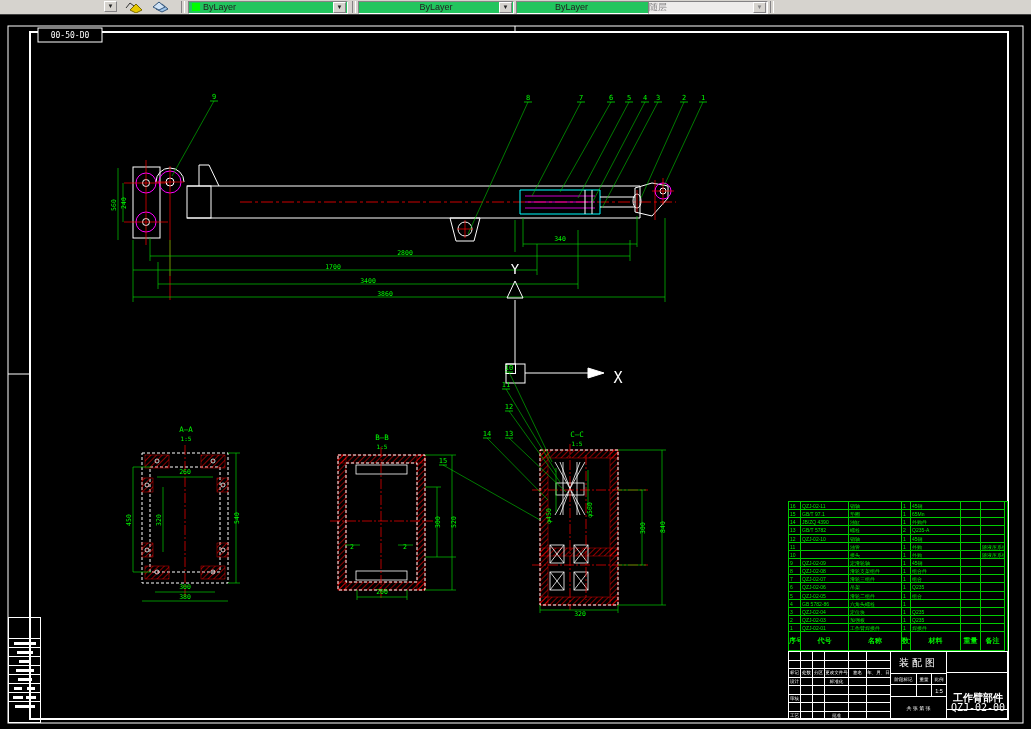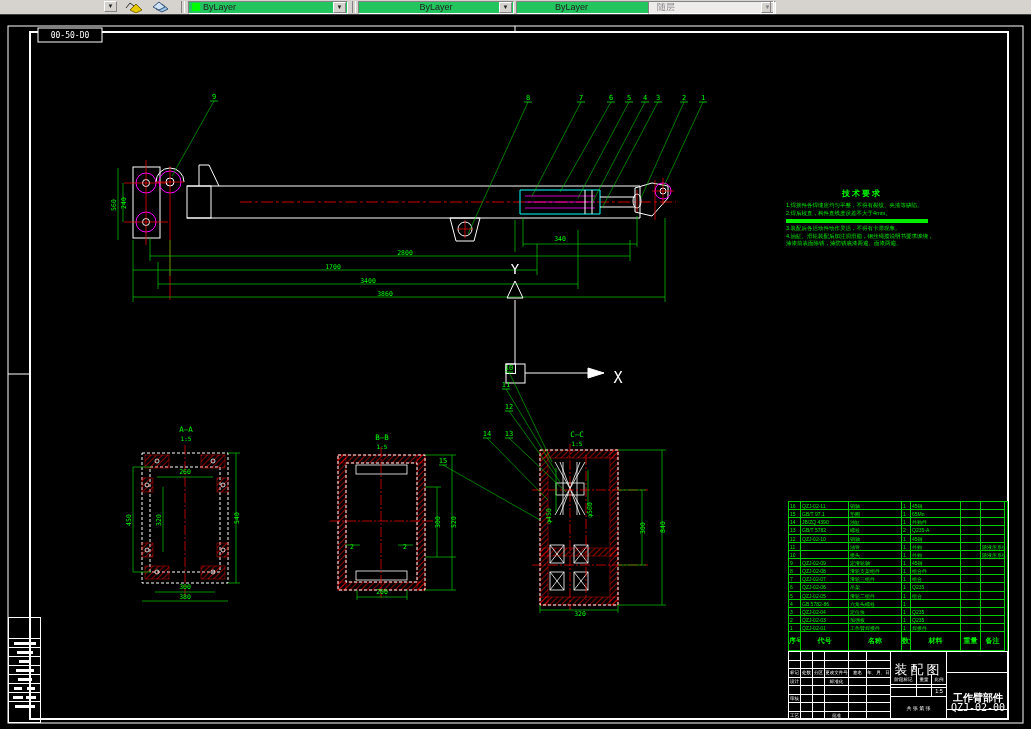--- a/index.html
+++ b/index.html
@@ -372,38 +372,27 @@
   </div>
   <div class="tb-sep" style="left:352px;"></div>
   <div class="combo" style="left:358px;width:154px;text-align:center;">
     <span>ByLayer</span>
     <span class="arrow">▼</span>
   </div>
   <div class="combo" style="left:516px;width:126px;padding-left:38px;">
     <span>ByLayer</span>
     <span class="arrow">▼</span>
   </div>
-  <div class="combo disabled" style="left:648px;width:118px;padding-left:8px;">
+  <div class="combo disabled" style="left:648px;width:118px;">
     <span>随层</span>
     <span class="arrow" style="color:#848284;">▼</span>
   </div>
   <div class="tb-sep" style="left:770px;"></div>
 </div>
 
-<div id="notes" class="overlay">
-  <div class="nt-title">技术要求</div>
-  <div id="notes-lines">
-        <div class="nt-line">1.焊接件各焊缝应均匀平整，不得有裂纹、夹渣等缺陷。</div>
-        <div class="nt-line">2.焊后校直，构件直线度误差不大于4mm。</div>
-        <div class="nt-bar" style="width: 142px;"></div>
-        <div class="nt-line">3.装配后各活动件动作灵活，不得有卡滞现象。</div>
-        <div class="nt-line">4.油缸、滑轮装配后加注润滑脂，钢丝绳按说明书要求缠绕，</div>
-        <div class="nt-line">涂漆前表面除锈，涂防锈底漆两遍、面漆两遍。</div>
-      </div>
-</div>
 
 <div id="bom" class="overlay">
       <div class="bom-cell">16</div>
       <div class="bom-cell">QZJ-02-11</div>
       <div class="bom-cell">销轴</div>
       <div class="bom-cell">1</div>
       <div class="bom-cell">45钢</div>
       <div class="bom-cell"></div>
       <div class="bom-cell"></div>
       <div class="bom-cell">15</div>
@@ -565,21 +554,21 @@
         <div class="tb-cell" style="left: 60px; top: 51px; width: 18px; height: 8.5px; line-height: 8.5px; text-align: center; font-size: 4.5px;"></div>
         <div class="tb-cell" style="left: 78px; top: 51px; width: 24px; height: 8.5px; line-height: 8.5px; text-align: center; font-size: 4.5px;"></div>
         <div class="tb-cell" style="left: 0px; top: 59.5px; width: 12px; height: 8.5px; line-height: 8.5px; text-align: center; font-size: 4.5px; border-bottom: none;">工艺</div>
         <div class="tb-cell" style="left: 12px; top: 59.5px; width: 12px; height: 8.5px; line-height: 8.5px; text-align: center; font-size: 4.5px; border-bottom: none;"></div>
         <div class="tb-cell" style="left: 24px; top: 59.5px; width: 12px; height: 8.5px; line-height: 8.5px; text-align: center; font-size: 4.5px; border-bottom: none;"></div>
         <div class="tb-cell" style="left: 36px; top: 59.5px; width: 24px; height: 8.5px; line-height: 8.5px; text-align: center; font-size: 4.5px; border-bottom: none;">批准</div>
         <div class="tb-cell" style="left: 60px; top: 59.5px; width: 18px; height: 8.5px; line-height: 8.5px; text-align: center; font-size: 4.5px; border-bottom: none;"></div>
         <div class="tb-cell" style="left: 78px; top: 59.5px; width: 24px; height: 8.5px; line-height: 8.5px; text-align: center; font-size: 4.5px; border-bottom: none;"></div>
       </div>
 
-  <div class="tb-cell tb-big" style="left:102px;top:0;width:56px;height:36px;font-size:13px;letter-spacing:3px;">装配图</div>
+  <div class="tb-cell tb-big" style="left:102px;top:0;width:56px;height:22px;font-size:10px;letter-spacing:3px;">装配图</div>
   <div class="tb-cell" style="left:102px;top:22px;width:26px;height:11px;line-height:11px;text-align:center;">阶段标记</div>
   <div class="tb-cell" style="left:128px;top:22px;width:15px;height:11px;line-height:11px;text-align:center;">重量</div>
   <div class="tb-cell" style="left:143px;top:22px;width:15px;height:11px;line-height:11px;text-align:center;">比例</div>
   <div class="tb-cell" style="left:102px;top:33px;width:26px;height:12px;"></div>
   <div class="tb-cell" style="left:128px;top:33px;width:15px;height:12px;"></div>
   <div class="tb-cell" style="left:143px;top:33px;width:15px;height:12px;line-height:12px;text-align:center;font-size:5.5px;">1:5</div>
   <div class="tb-cell tb-big" style="left:102px;top:45px;width:56px;height:23px;font-size:5px;border-bottom:none;">共 张 第 张</div>
 
   <div class="tb-cell" style="left:158px;top:0;width:62px;height:21px;border-right:none;"></div>
   <div class="tb-cell tb-big" style="left:158px;top:35px;width:62px;height:23px;font-size:10px;font-weight:bold;border-right:none;">工作臂部件</div>

